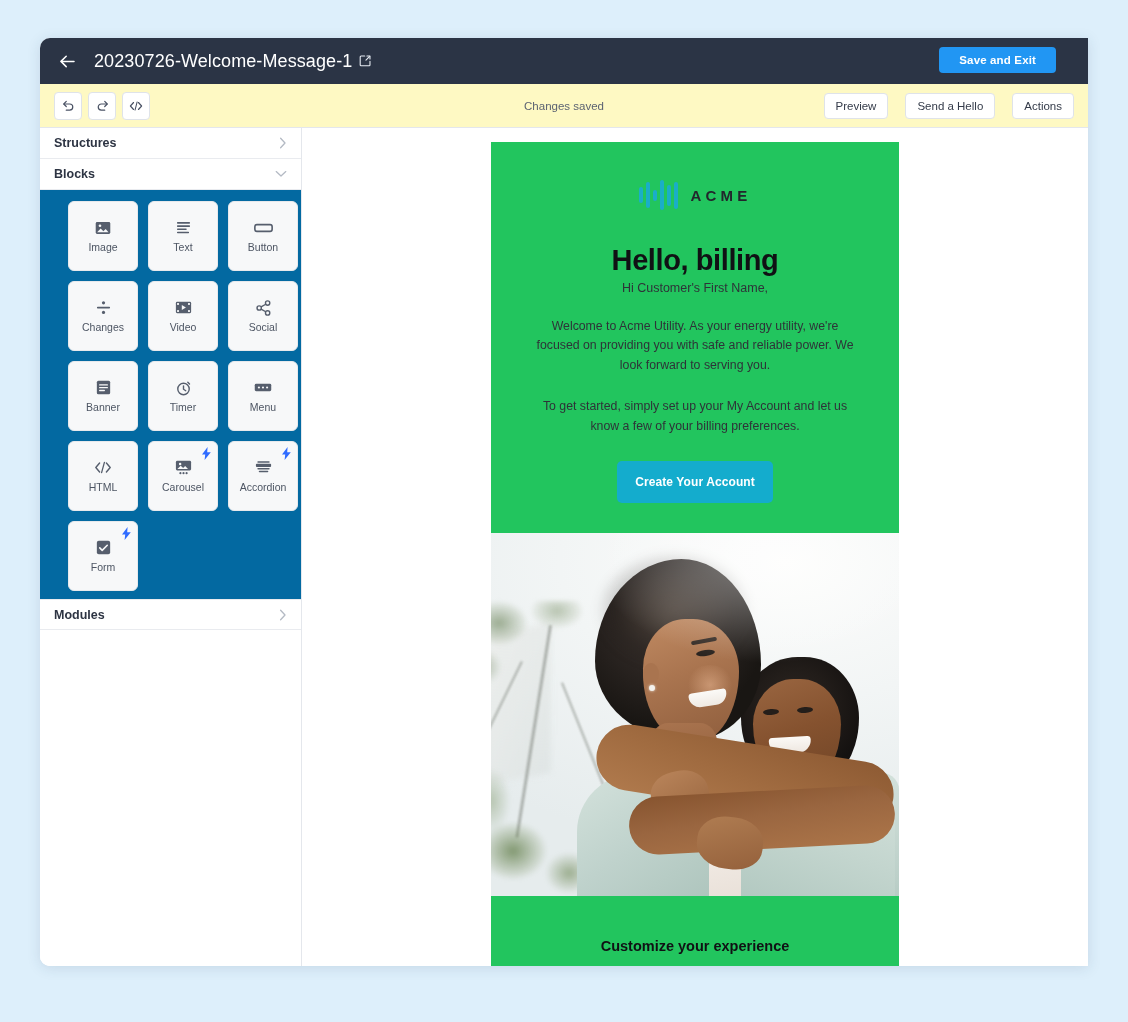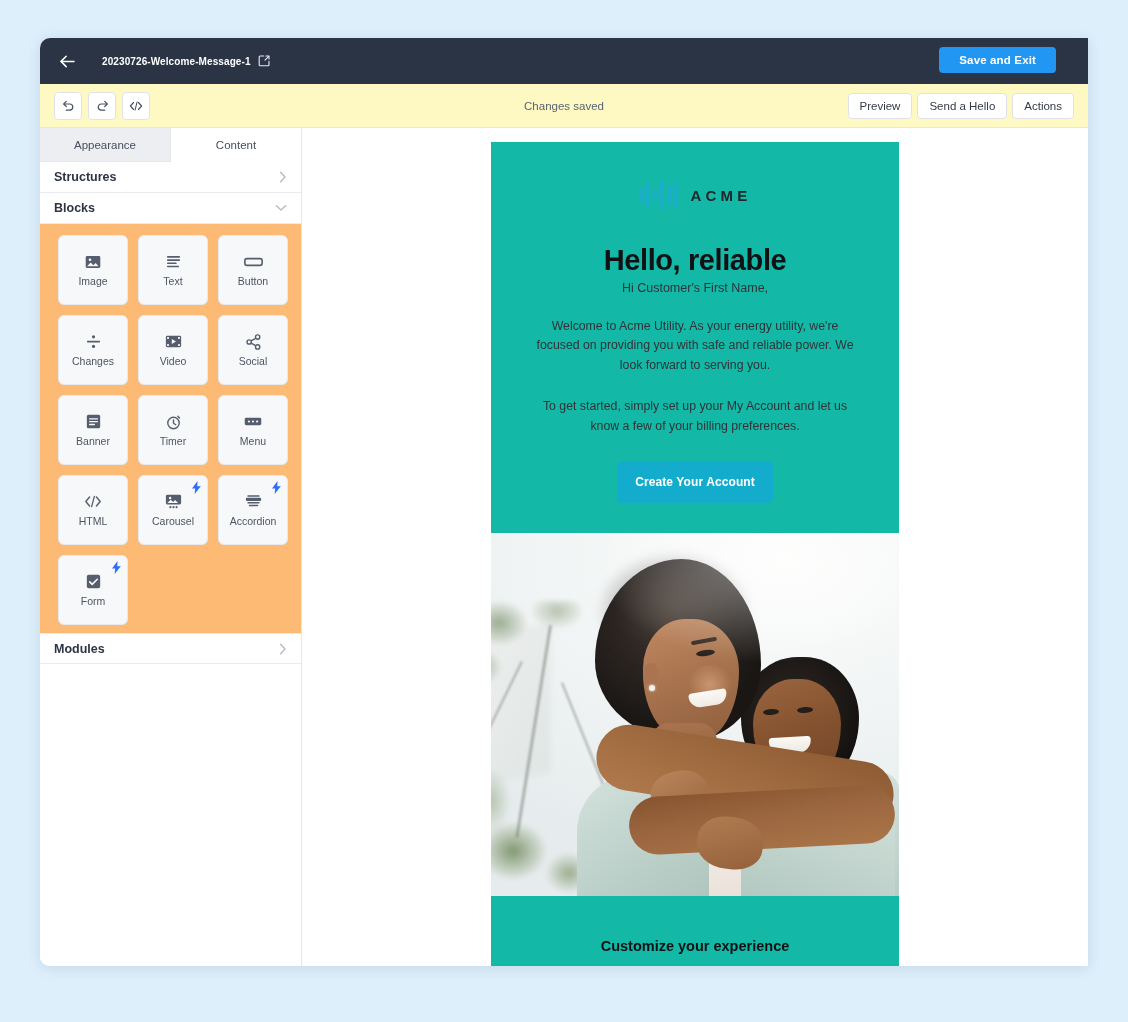--- a/index.html
+++ b/index.html
@@ -36,23 +36,23 @@
     position: relative;
   }
   .back-arrow {
     width: 22px; height: 22px;
     display: flex; align-items: center; justify-content: center;
     color: #ffffff; font-size: 15px; line-height: 1;
     cursor: pointer;
   }
   .doc-title {
     color: #ffffff;
-    font-size: 10px;
-    font-weight: 700;
-    margin-left: 24px;
+    font-size: 18px;
+    font-weight: 400;
+    margin-left: 16px;
     letter-spacing: 0.1px;
     white-space: nowrap;
   }
   .title-edit-icon {
     margin-left: 7px;
     color: #e7ecf3;
     display: inline-flex; align-items: center;
     cursor: pointer;
   }
   .save-exit-btn {
@@ -95,21 +95,21 @@
   .status-text {
     position: absolute;
     left: 0; right: 0;
     text-align: center;
     font-size: 11.5px;
     color: #5c6372;
     pointer-events: none;
   }
   .toolbar-right {
     margin-left: auto;
-    display: flex; gap: 5px;
+    display: flex; gap: 17px;
   }
   .text-btn {
     height: 26px;
     padding: 0 11px;
     background: #ffffff;
     border: 1px solid #dfe3e9;
     border-radius: 4px;
     font-family: "Liberation Sans", sans-serif;
     font-size: 11.5px;
     color: #343b49;
@@ -152,22 +152,22 @@
   }
   .section-row .label {
     font-size: 12.5px; font-weight: 700; color: #2d3443;
   }
   .section-row .chev {
     margin-left: auto; color: #b4bac4; font-size: 10px; line-height: 1;
   }
   .chev.right svg, .chev.down svg { display: block; }
 
   .blocks-area {
-    padding: 11px 0 8px 4px;
-    background: #fdba74;
+    padding: 11px 0 8px 14px;
+    background: #0369a1;
   }
   .blocks-grid {
     display: grid;
     grid-template-columns: repeat(3, 70px);
     gap: 10px;
     padding-left: 14px;
   }
   .block-tile {
     position: relative;
     height: 70px;
@@ -199,21 +199,21 @@
   
   .canvas {
     flex: 1;
     background: #ffffff;
     overflow: hidden;
     display: flex; justify-content: center;
     padding-top: 14px;
   }
   .email {
     width: 408px;
-    background: #14b8a6;
+    background: #22c55e;
     min-height: 100%;
   }
   .email-inner { padding: 0 0 0 0; }
 
   .logo-row {
     padding: 38px 0 34px 0;
     display: flex; align-items: center; justify-content: center;
     gap: 13px;
   }
   .logo-bars {
@@ -526,24 +526,20 @@
       <button class="text-btn">Preview</button>
       <button class="text-btn">Send a Hello</button>
       <button class="text-btn">Actions</button>
     </div>
   </div>
 
   <div class="workspace">
 
     <div class="side-panel">
 
-      <div class="tabs">
-        <div class="tab inactive">Appearance</div>
-        <div class="tab active">Content</div>
-      </div>
 
       <div class="section-row">
         <span class="label">Structures</span>
         <span class="chev right">
           <svg width="8" height="12" viewBox="0 0 8 12" fill="none" aria-hidden="true">
             <path d="M1.6 1.2 6 6l-4.4 4.8" stroke="#b4bac4" stroke-width="1.3" stroke-linecap="round" stroke-linejoin="round"></path>
           </svg>
         </span>
       </div>
 
@@ -749,21 +745,21 @@
               <i></i>
                 <i></i>
                 <i></i>
                 <i></i>
                 <i></i>
                 <i></i>
             </span>
             <span class="logo-word">ACME</span>
           </div>
 
-          <div class="headline">Hello, reliable</div>
+          <div class="headline">Hello, billing</div>
 
           <div class="greeting">Hi Customer's First Name,</div>
 
           <div class="para">Welcome to Acme Utility. As your energy utility, we're focused on providing you with safe and reliable power. We look forward to serving you.</div>
 
           <div class="para">To get started, simply set up your My Account and let us know a few of your billing preferences.</div>
 
           <div class="cta-wrap">
             <button class="cta-btn">Create Your Account</button>
           </div>

